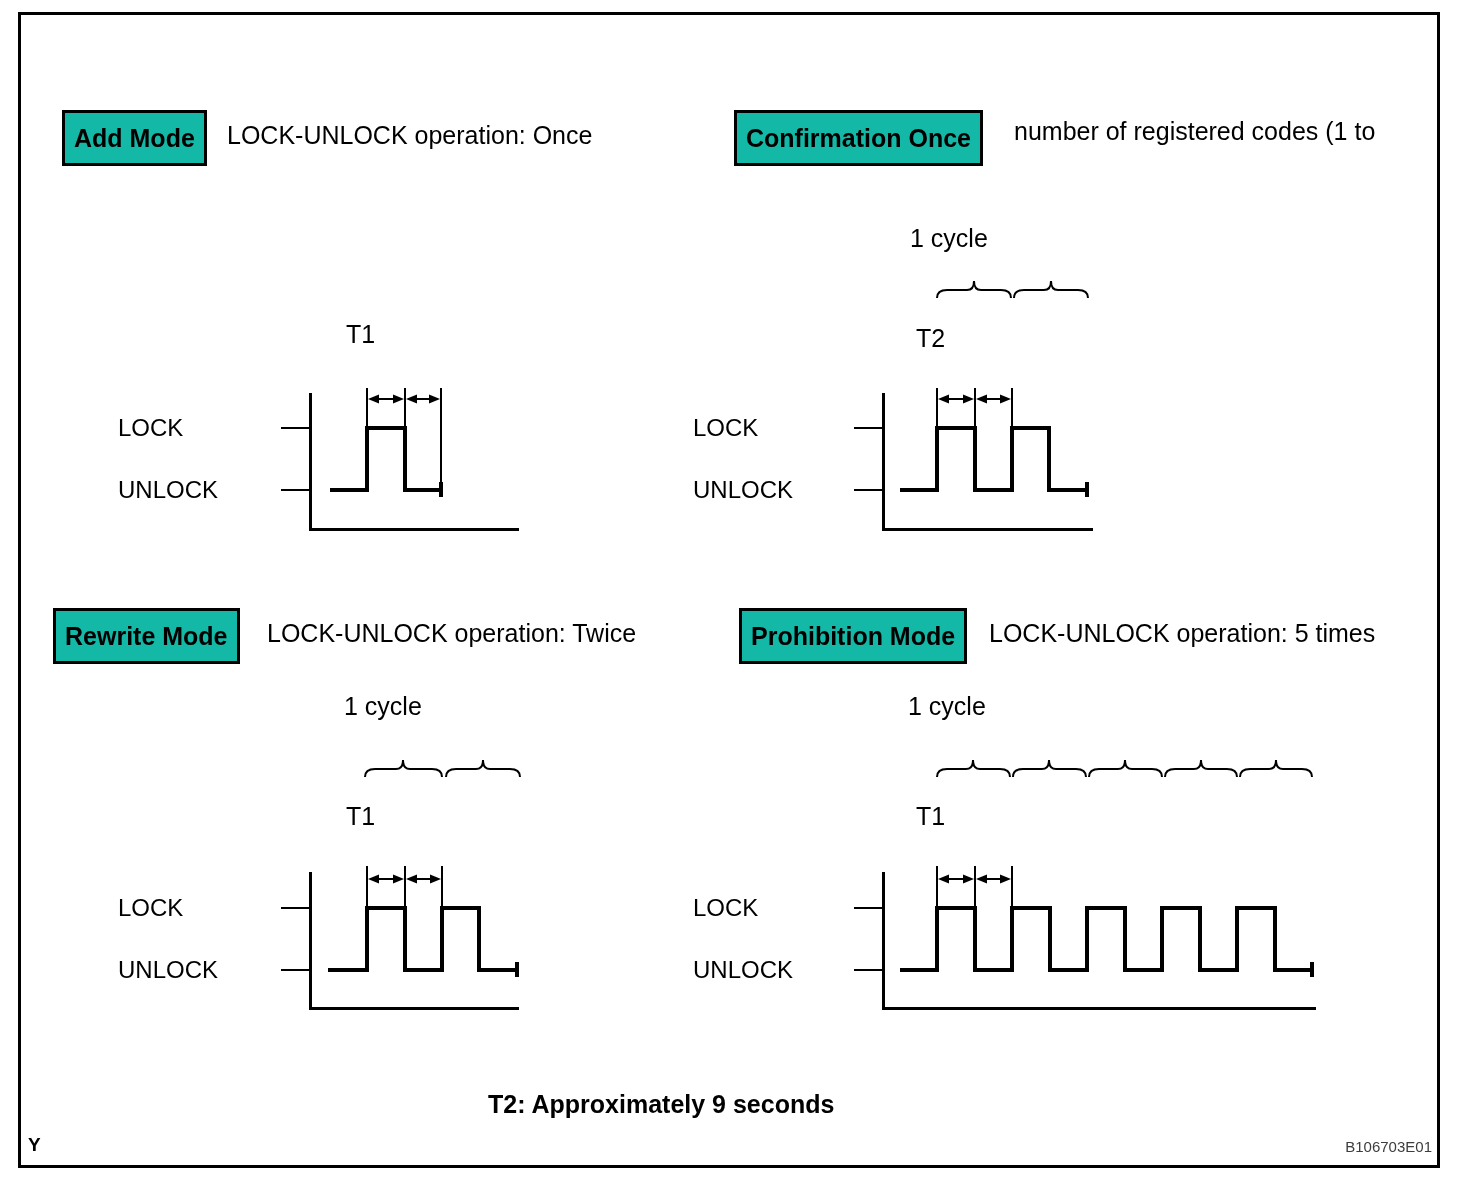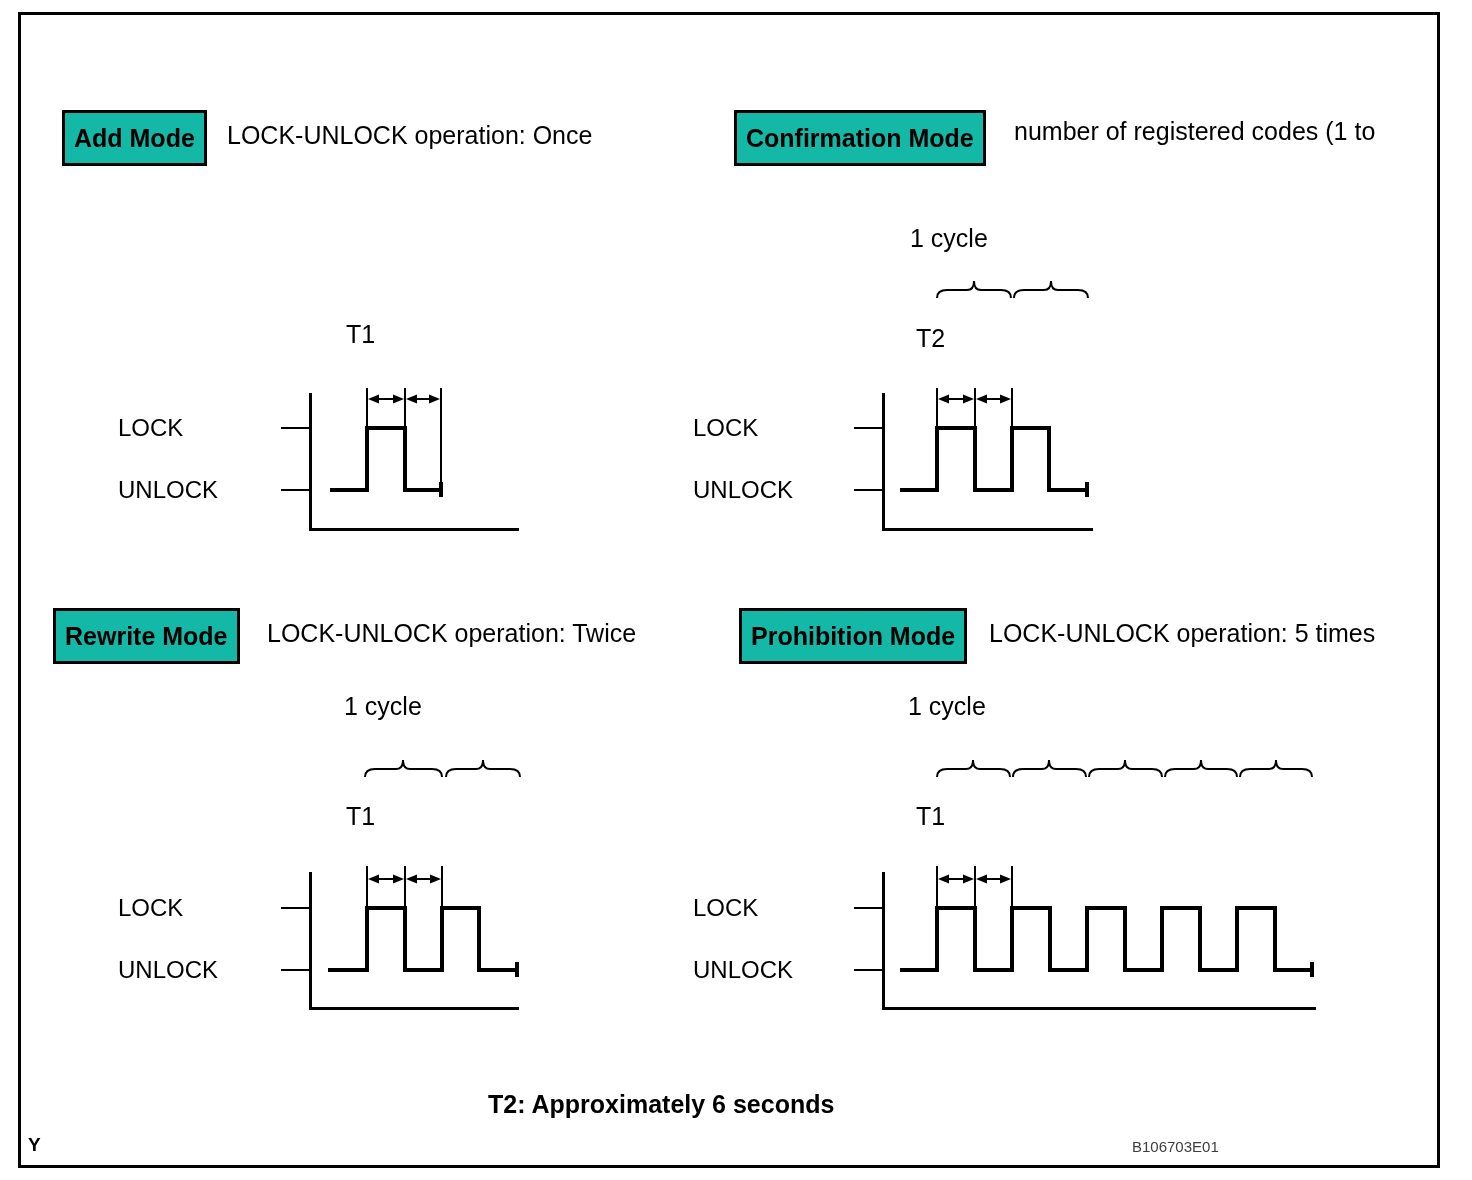--- a/index.html
+++ b/index.html
@@ -7,21 +7,21 @@
         font-family:"Liberation Sans",sans-serif;color:#000;}
   .frame{position:absolute;left:18px;top:12px;width:1416px;height:1150px;border:3px solid #000;}
   .title{position:absolute;left:38px;top:40px;font-size:25px;font-weight:bold;white-space:nowrap;}
   .mode-box{position:absolute;border:3px solid #000;font-weight:bold;font-size:25px;
             line-height:34px;padding:8px 9px;white-space:nowrap;background:#14b8a6;}
   .desc{position:absolute;font-size:25px;line-height:38px;white-space:nowrap;}
   .sig-label{position:absolute;font-size:24px;width:150px;text-align:left;line-height:30px;}
   .small-label{position:absolute;font-size:25px;line-height:28px;}
   .footer-note{position:absolute;font-size:25px;font-weight:bold;white-space:nowrap;}
   .page-letter{position:absolute;left:28px;top:1134px;font-size:19px;font-weight:bold;}
-  .figure-code{position:absolute;left:1132px;top:1138px;width:300px;
+  .figure-code{position:absolute;left:1132px;top:1138px;width:300px;text-align:right;
                font-size:15px;color:#3d3d3d;}
   svg{position:absolute;overflow:visible;}
   .ink{stroke:#000;fill:none;}
 </style>
 </head>
 <body>
 
 <div class="page">
   <div class="frame"></div>
 
@@ -44,21 +44,21 @@
         <polygon points="404,399 393,394.5 393,403.5"></polygon>
         <polygon points="406,399 417,394.5 417,403.5"></polygon>
         <polygon points="440,399 429,394.5 429,403.5"></polygon>
       </g>
       <path class="ink" d="M330 490 H367 V428 H405 V490 H441" stroke-width="4" shape-rendering="crispEdges"></path>
       <path class="ink" d="M441 482 V497" stroke-width="4" shape-rendering="crispEdges"></path>
     </svg>
   </section>
 
   <section>
-    <div class="mode-box" style="left:734px;top:110px">Confirmation Mode</div>
+    <div class="mode-box" style="left:734px;top:110px">Confirmation Once</div>
     <div class="desc" style="left:1014px;top:112px;line-height:38px">
       <div>number of registered codes (1 to</div>
     </div>
 
     <div class="small-label" style="left:910px;top:224px;width:120px">1 cycle</div>
     <div class="small-label" style="left:916px;top:324px;width:80px">T2</div>
     <div class="sig-label" style="left:693px;top:413px">LOCK</div>
     <div class="sig-label" style="left:693px;top:475px">UNLOCK</div>
 
     <svg style="left:840px;top:270px" width="340" height="270" viewBox="840 270 340 270">
@@ -135,17 +135,17 @@
         <polygon points="938,879 949,874.5 949,883.5"></polygon>
         <polygon points="974,879 963,874.5 963,883.5"></polygon>
         <polygon points="976,879 987,874.5 987,883.5"></polygon>
         <polygon points="1011,879 1000,874.5 1000,883.5"></polygon>
       </g>
       <path class="ink" stroke-width="4" shape-rendering="crispEdges" d="M900 970 H937 V908 H975 V970 H1012 V908 H1050 V970 H1087 V908 H1125 V970 H1162 V908 H1200 V970 H1237 V908 H1275 V970 H1312"></path>
       <path class="ink" d="M1312 962 V977" stroke-width="4" shape-rendering="crispEdges"></path>
     </svg>
   </section>
 
-  <div class="footer-note" style="left:488px;top:1090px">T2: Approximately 6 seconds</div>
+  <div class="footer-note" style="left:488px;top:1090px">T2: Approximately 9 seconds</div>
 
   <div class="page-letter">Y</div>
   <div class="figure-code">B106703E01</div>
 </div>
 
 </body></html>

